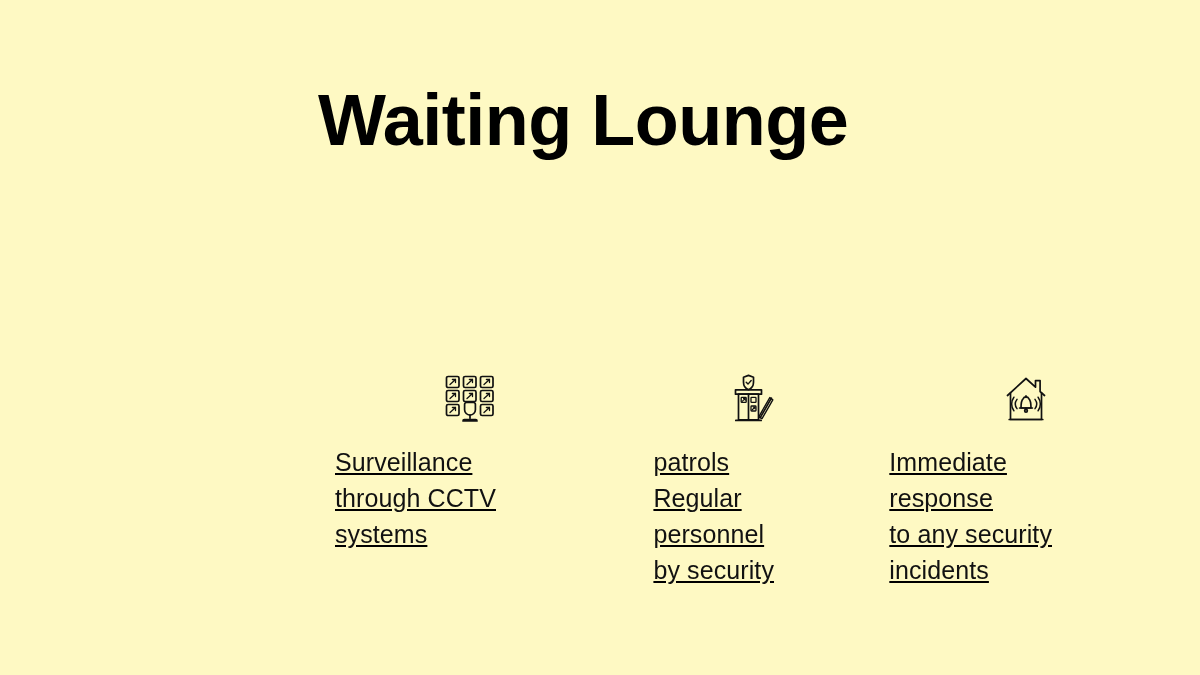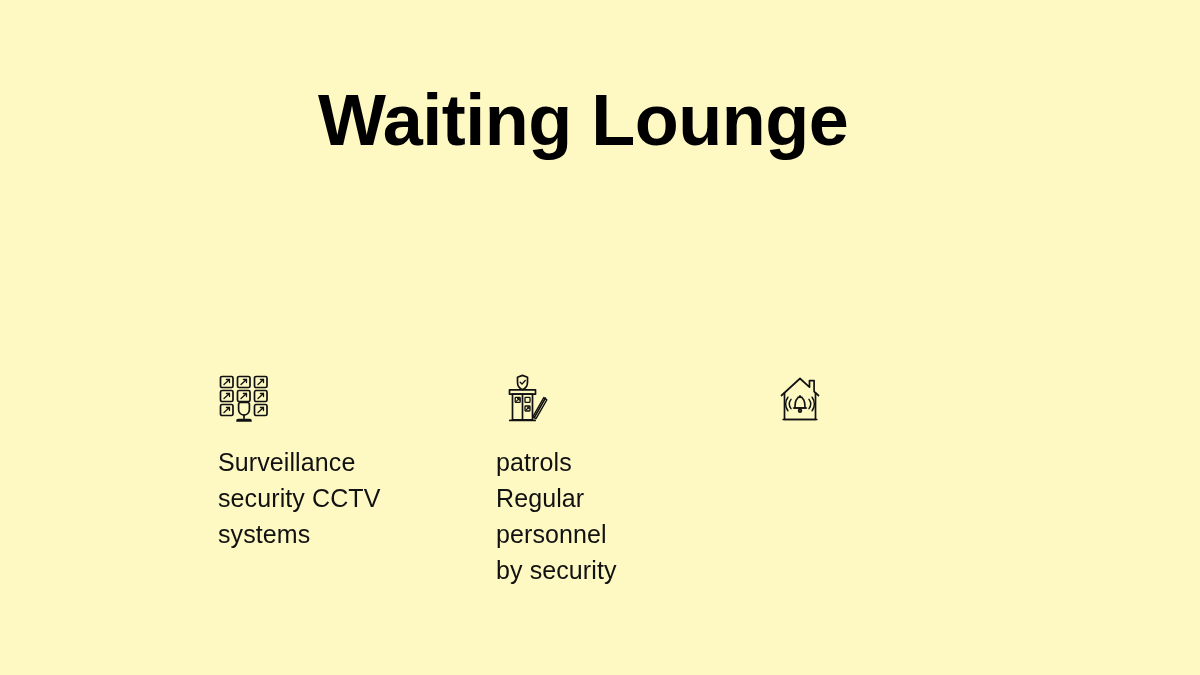--- a/index.html
+++ b/index.html
@@ -49,21 +49,22 @@
     width: 840px;
     display: flex;
     flex-direction: row;
     align-items: flex-start;
   }
   .column {
     width: 278px;
     flex: 0 0 278px;
     display: flex;
     flex-direction: column;
-    align-items: flex-start;
+    align-items: flex-end;
+    text-decoration: underline;
   }
   .col-icon {
     width: 52px;
     height: 48px;
     display: block;
     margin-bottom: 22px;
   }
   .col-icon svg {
     display: block;
     width: 52px;
@@ -119,21 +120,21 @@
             <path d="M40 38.5 L45.5 33.5 M45.5 33.5 L42.4 33.5 M45.5 33.5 L45.5 36.6"></path>
           </g>
 
           <path d="M22.6 28.5 h6.8 a2 2 0 0 1 2 2 v5.2 a5.4 5.4 0 0 1 -5.4 5.4 a5.4 5.4 0 0 1 -5.4 -5.4 v-5.2 a2 2 0 0 1 2 -2 z"></path>
           <path d="M26 41.1 v3.2"></path>
           <path d="M20.3 45.6 h11.4 a1.3 1.3 0 0 1 1.3 1.3 H19 a1.3 1.3 0 0 1 1.3 -1.3 z"></path>
         </svg>
       </span>
       <div class="col-text">
         <span class="tline">Surveillance</span>
-        <span class="tline">security CCTV</span>
+        <span class="tline">through CCTV</span>
         <span class="tline">systems</span>
       </div>
     </div>
 
     <div class="column">
       <span class="col-icon">
         <svg viewBox="0 0 52 48" fill="none" xmlns="http://www.w3.org/2000/svg" stroke="#111111" stroke-width="1.7" stroke-linecap="round" stroke-linejoin="round">
 
           <path d="M21.5 3.2 L26.5 1.4 L31.5 3.2 v5.1 c0 3.4 -2.1 6.3 -5 7.4 c-2.9 -1.1 -5 -4 -5 -7.4 z"></path>
           <path d="M24.2 8.3 l1.8 1.8 l3.2 -3.6" stroke-width="1.4"></path>
@@ -180,16 +181,22 @@
           <path d="M26 34.0 v1.6"></path>
           <circle cx="26" cy="36.7" r="1.35"></circle>
 
           <path d="M17.0 25.4 a7.6 7.6 0 0 0 0 9.2" stroke-width="1.5"></path>
           <path d="M13.9 23.2 a11.4 11.4 0 0 0 0 13.6" stroke-width="1.5"></path>
 
           <path d="M35.0 25.4 a7.6 7.6 0 0 1 0 9.2" stroke-width="1.5"></path>
           <path d="M38.1 23.2 a11.4 11.4 0 0 1 0 13.6" stroke-width="1.5"></path>
         </svg>
       </span>
+      <div class="col-text">
+        <span class="tline">Immediate</span>
+        <span class="tline">response</span>
+        <span class="tline">to any security</span>
+        <span class="tline">incidents</span>
+      </div>
     </div>
 
   </div>
 </div>
 
 </body></html>

